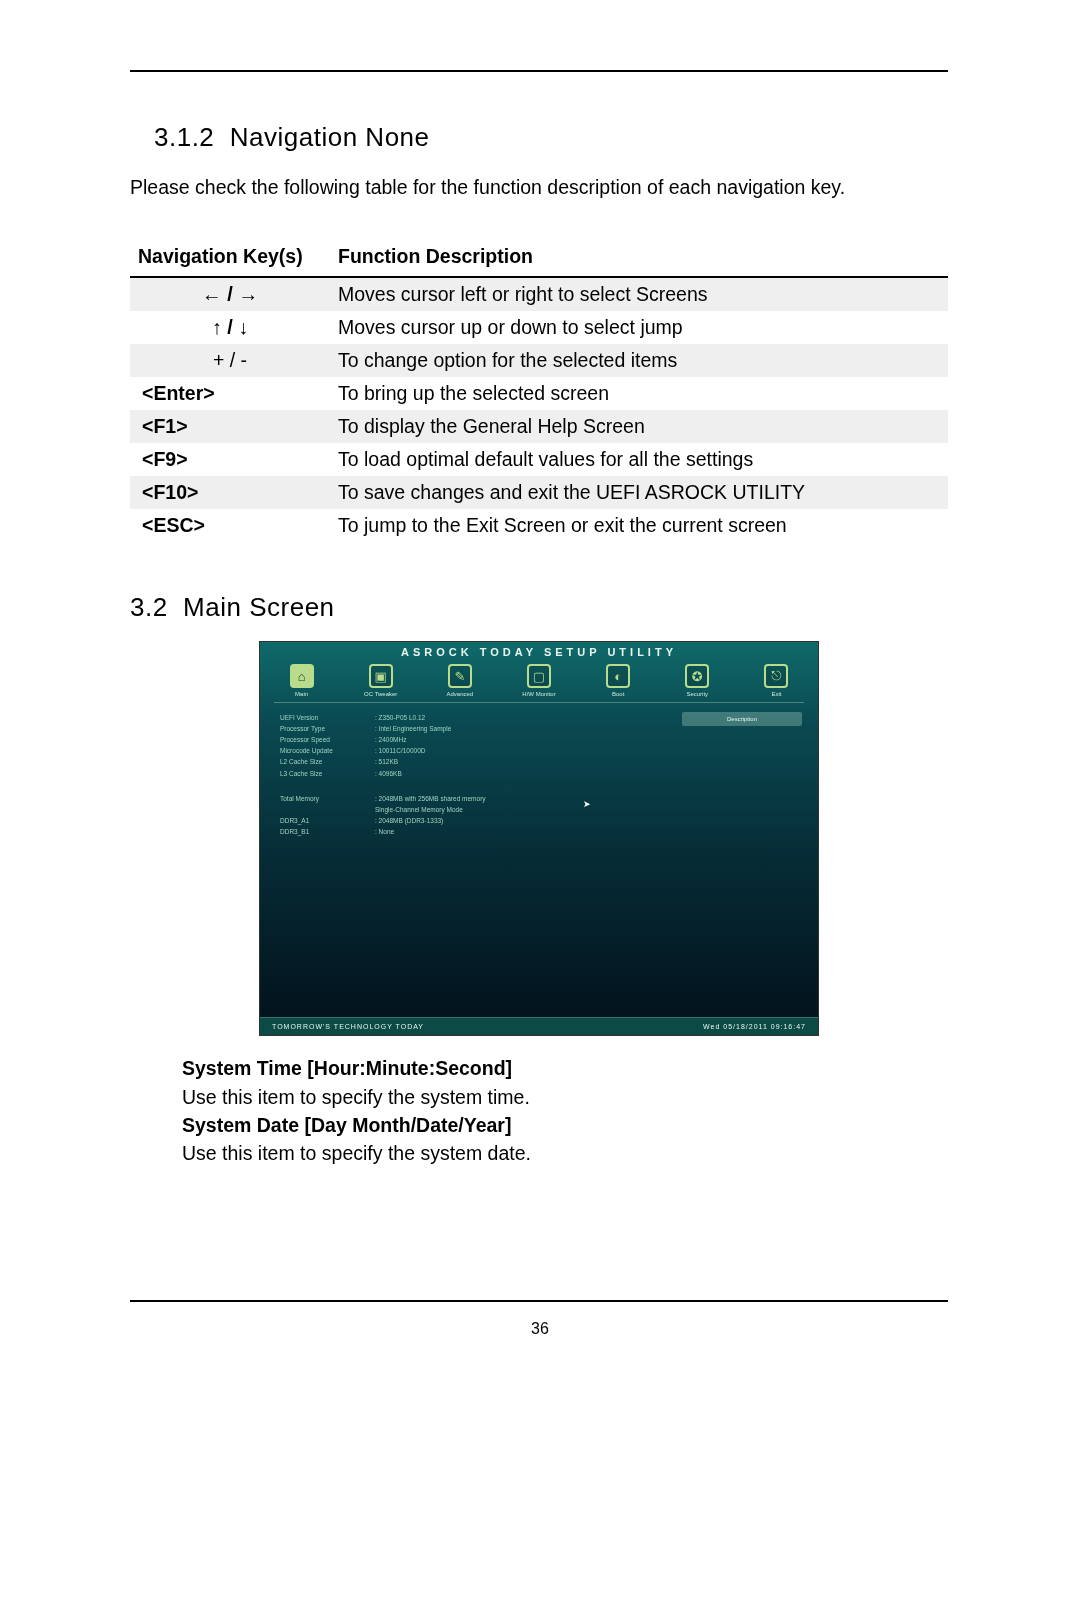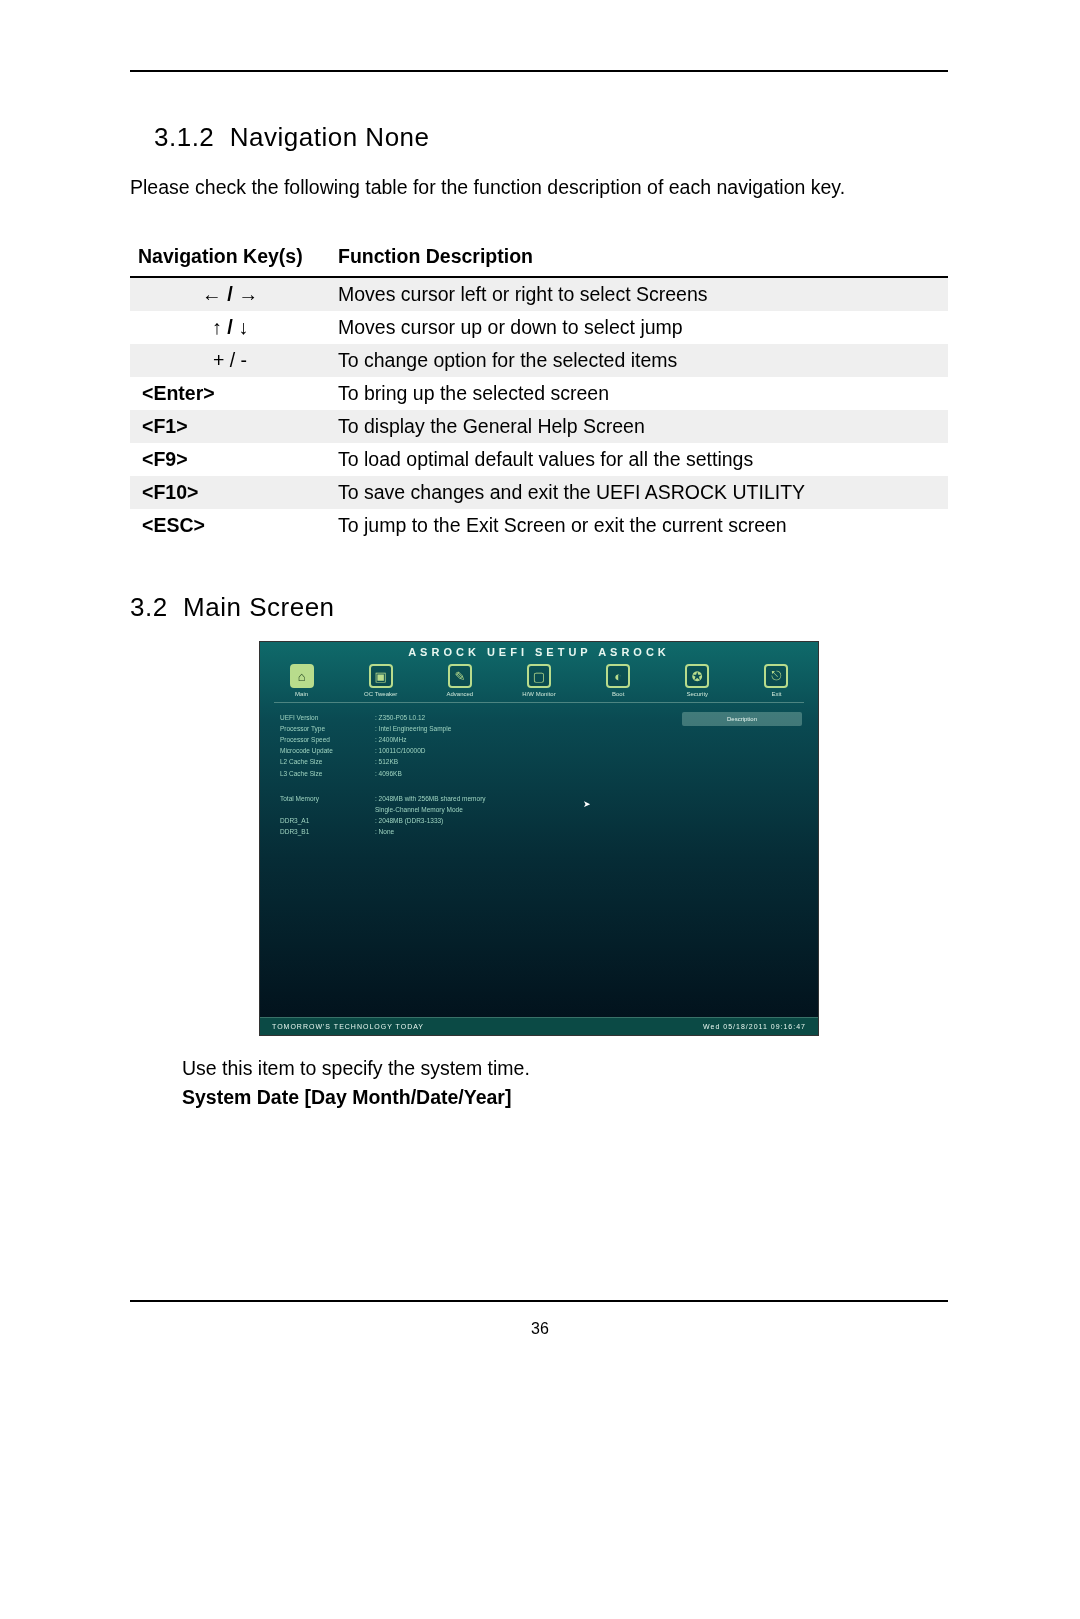--- a/index.html
+++ b/index.html
@@ -246,21 +246,21 @@
     </table>
 
   <div class="sec-gap"></div>
 
   <h2 class="h-sec">
     <span>3.2</span>&nbsp;
     <span>Main Screen</span>
   </h2>
 
   <div class="uefi">
-    <div class="uefi-title">ASROCK  UEFI  SETUP  ASROCK</div>
+    <div class="uefi-title">ASROCK  TODAY  SETUP  UTILITY</div>
     <div class="uefi-tabs">
       <div class="uefi-tab">
         <div class="uefi-icn active">⌂</div>
         <div class="uefi-tab-lbl">Main</div>
       </div>
       <div class="uefi-tab">
         <div class="uefi-icn">▣</div>
         <div class="uefi-tab-lbl">OC Tweaker</div>
       </div>
       <div class="uefi-tab">
@@ -335,19 +335,21 @@
     <div class="uefi-desc">Description</div>
     <div class="uefi-cursor">➤</div>
 
     <div class="uefi-footer">
       <span>TOMORROW'S  TECHNOLOGY  TODAY</span>
       <span>Wed 05/18/2011  09:16:47</span>
     </div>
   </div>
 
   <div class="sys-block">
+    <div class="bold">System Time [Hour:Minute:Second]</div>
     <div>Use this item to specify the system time.</div>
     <div class="bold">System Date [Day Month/Date/Year]</div>
+    <div>Use this item to specify the system date.</div>
   </div>
 </div>
 
 <div class="bottom-rule"></div>
 <div class="pagenum">36</div>
 
 </body></html>

